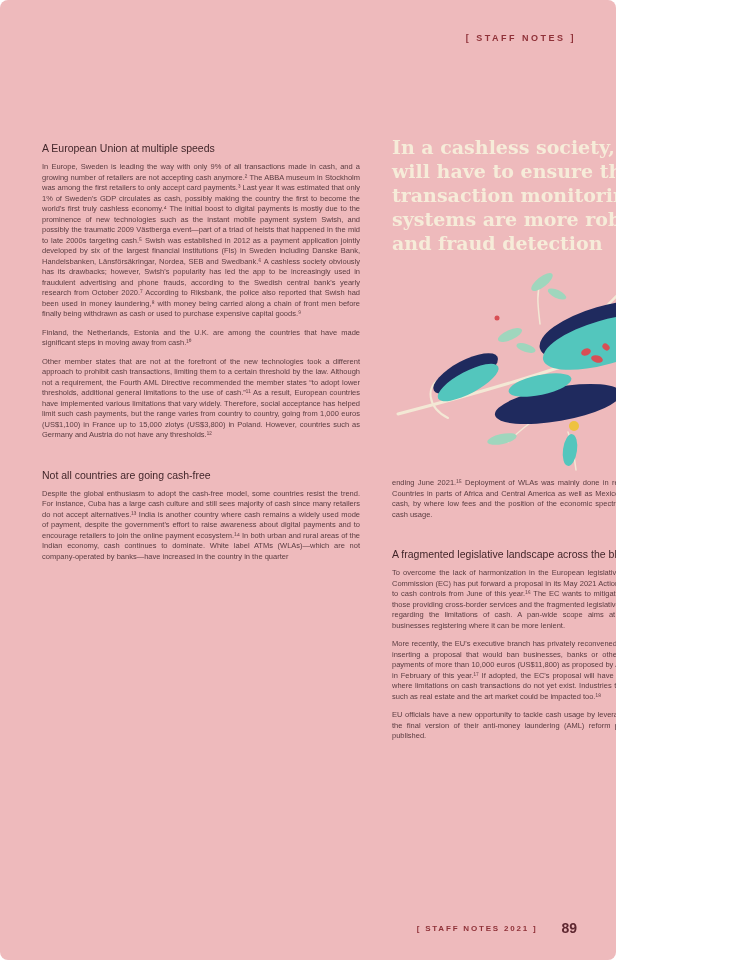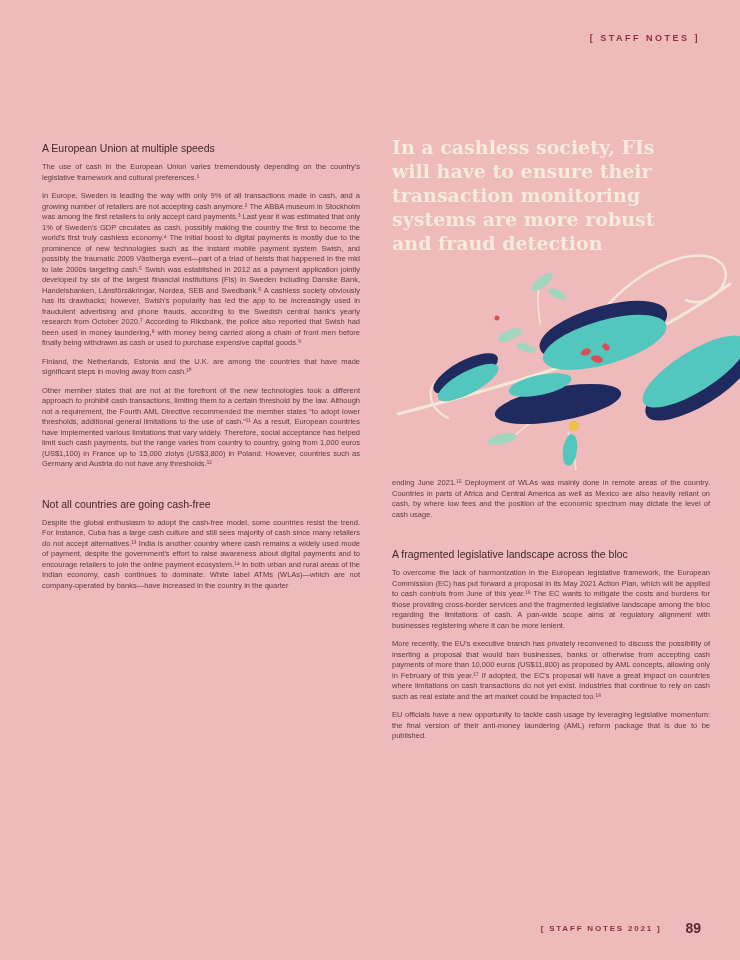--- a/index.html
+++ b/index.html
@@ -1,21 +1,22 @@
 <!DOCTYPE html>
 <html><head>
 <meta charset="utf-8">
 <style>
   html,body{margin:0;padding:0;}
   .page{
     position:relative;
-    width:740px;height:960px;
+    width:616px;height:960px;
     background:var(--bg,#eebabc);
     font-family:"Liberation Sans",sans-serif;
     overflow:hidden;
+    border-radius:8px;
   }
   .header-tag{
     position:absolute;top:33px;right:40px;
     font-size:9px;font-weight:bold;letter-spacing:2.5px;
     color:var(--tag,#8f3138);
     text-transform:uppercase;
   }
   .col-left{position:absolute;left:42px;top:142px;width:318px;}
   .col-right-quote{position:absolute;left:392px;top:136px;width:316px;}
   .pull-quote{
@@ -54,21 +55,20 @@
 </style>
 </head>
 <body>
 
 <div class="page" style="--bg: #eebabc; --tag: #8f3138; --heading: #42262a; --body: #5a3c40; --quote: #f6ecd9; --pagenum: #5e2730; --teal: #53c6bd; --mint: #9fd6bd; --navy: #1f2a5e; --cream: #f3e8d5; --coral: #d84f55; --yellow: #eec23f;">
 
   <div class="header-tag">[ STAFF NOTES ]</div>
 
   <div class="col-left">
     <h3 class="section-heading">A European Union at multiple speeds</h3>
-    <p class="body-par">The use of cash in the European Union varies tremendously depending on the country's legislative framework and cultural preferences.¹</p>
     <p class="body-par">In Europe, Sweden is leading the way with only 9% of all transactions made in cash, and a growing number of retailers are not accepting cash anymore.² The ABBA museum in Stockholm was among the first retailers to only accept card payments.³ Last year it was estimated that only 1% of Sweden's GDP circulates as cash, possibly making the country the first to become the world's first truly cashless economy.⁴ The initial boost to digital payments is mostly due to the prominence of new technologies such as the instant mobile payment system Swish, and possibly the traumatic 2009 Västberga event—part of a triad of heists that happened in the mid to late 2000s targeting cash.⁵ Swish was established in 2012 as a payment application jointly developed by six of the largest financial institutions (FIs) in Sweden including Danske Bank, Handelsbanken, Länsförsäkringar, Nordea, SEB and Swedbank.⁶ A cashless society obviously has its drawbacks; however, Swish's popularity has led the app to be increasingly used in fraudulent advertising and phone frauds, according to the Swedish central bank's yearly research from October 2020.⁷ According to Riksbank, the police also reported that Swish had been used in money laundering,⁸ with money being carried along a chain of front men before finally being withdrawn as cash or used to purchase expensive capital goods.⁹</p>
     <p class="body-par">Finland, the Netherlands, Estonia and the U.K. are among the countries that have made significant steps in moving away from cash.¹⁰</p>
     <p class="body-par">Other member states that are not at the forefront of the new technologies took a different approach to prohibit cash transactions, limiting them to a certain threshold by the law. Although not a requirement, the Fourth AML Directive recommended the member states “to adopt lower thresholds, additional general limitations to the use of cash.”¹¹ As a result, European countries have implemented various limitations that vary widely. Therefore, social acceptance has helped limit such cash payments, but the range varies from country to country, going from 1,000 euros (US$1,100) in France up to 15,000 zlotys (US$3,800) in Poland. However, countries such as Germany and Austria do not have any thresholds.¹²</p>
     <h3 class="section-heading spaced">Not all countries are going cash-free</h3>
     <p class="body-par">Despite the global enthusiasm to adopt the cash-free model, some countries resist the trend. For instance, Cuba has a large cash culture and still sees majority of cash since many retailers do not accept alternatives.¹³ India is another country where cash remains a widely used mode of payment, despite the government's effort to raise awareness about digital payments and to encourage retailers to join the online payment ecosystem.¹⁴ In both urban and rural areas of the Indian economy, cash continues to dominate. White label ATMs (WLAs)—which are not company-operated by banks—have increased in the country in the quarter</p>
   </div>
 
   <div class="col-right-quote">
     <div class="pull-quote">In a cashless society, FIs</div>
     <div class="pull-quote">will have to ensure their</div>

